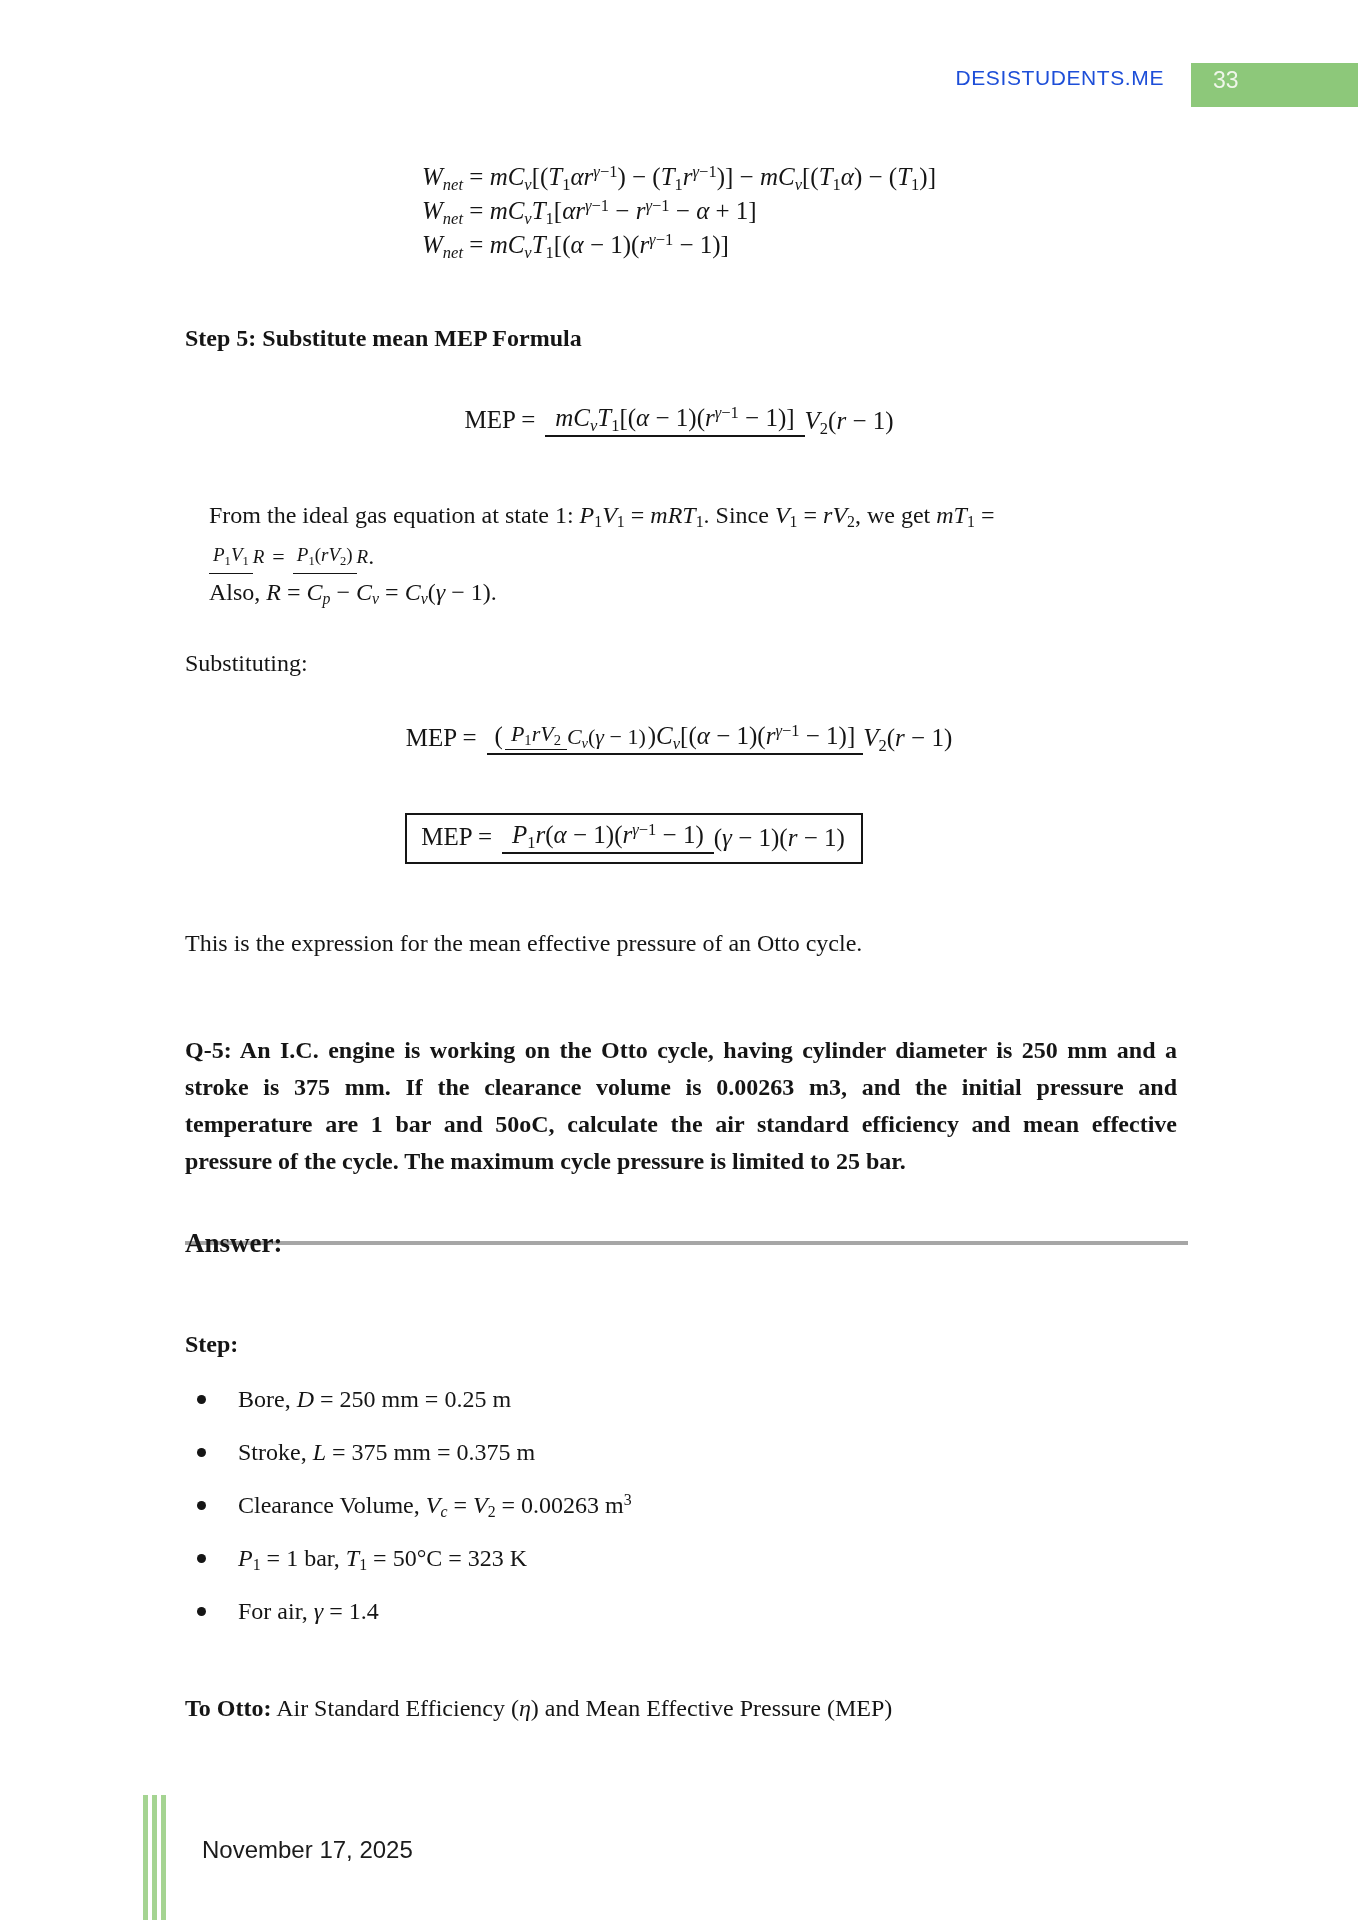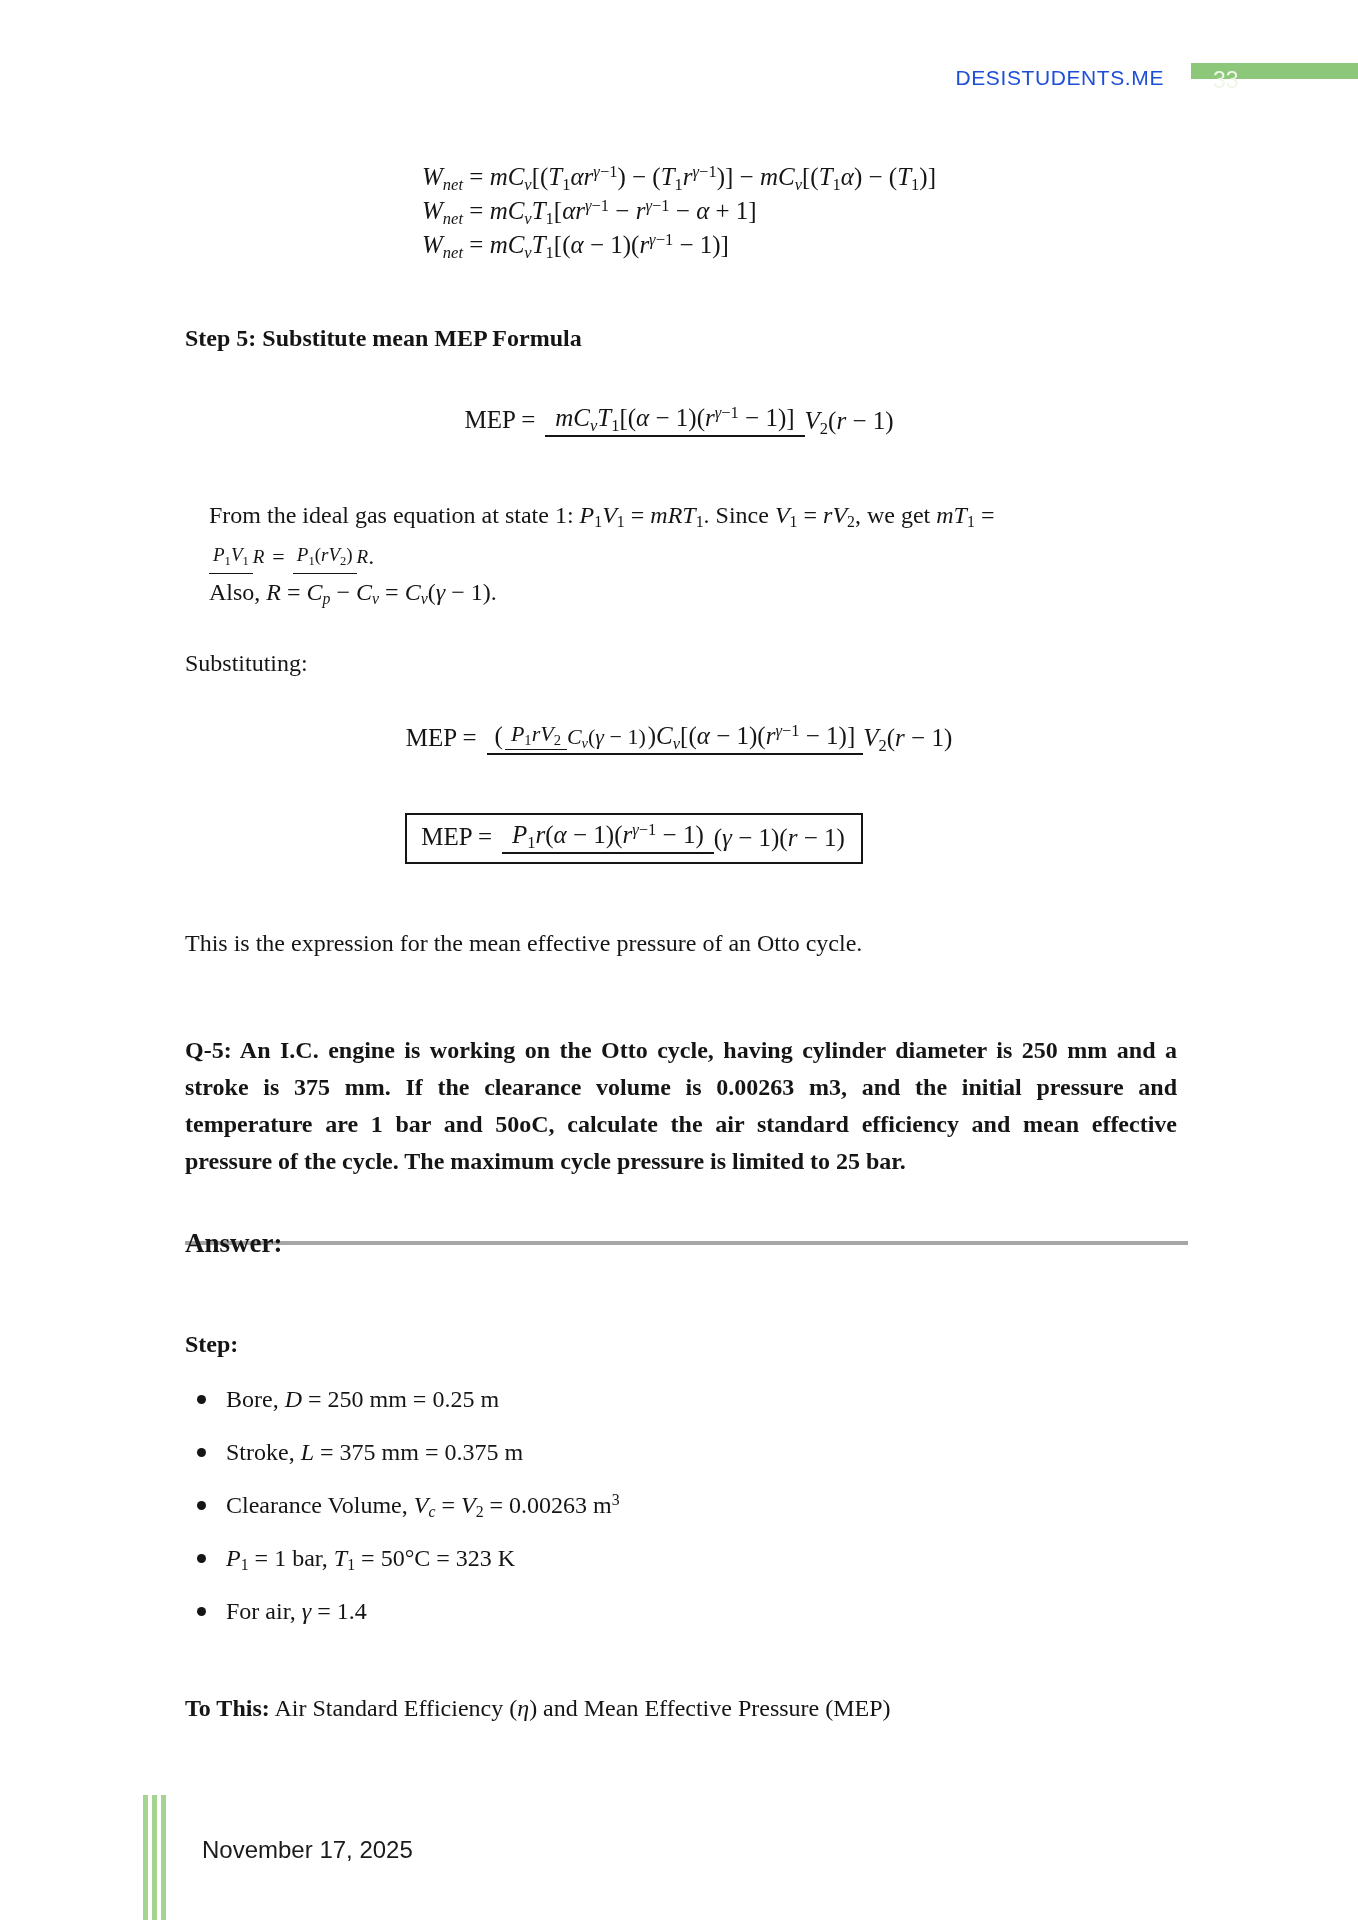--- a/index.html
+++ b/index.html
@@ -9,21 +9,21 @@
     background:#ffffff; overflow:hidden;
     font-family:"Liberation Serif", serif; color:#151515;
   }
   
   .site{
     position:absolute; top:66px; right:194px;
     font-family:"Liberation Sans", sans-serif;
     font-size:21px; letter-spacing:0.6px; color:#1d4ed8;
   }
   .badge{
-    position:absolute; top:63px; right:0; width:167px; height:16px;
+    position:absolute; top:63px; right:0; width:167px; height:44px;
     background:#8dc87a;
   }
   .badge span{
     display:inline-block; margin-left:22px; line-height:34px;
     font-family:"Liberation Sans", sans-serif; font-size:23px; color:#f0f6ea;
   }
   
   .math i{ font-style:italic; }
   sub,sup{ font-size:0.66em; line-height:0; }
   sub{ vertical-align:-0.28em; }
@@ -71,21 +71,21 @@
   }
   .divider{
     position:absolute; top:1241px; left:185px; width:1003px; height:4px;
     background:#a6a6a6; border:none;
   }
   .answer-label{ position:absolute; top:1228px; left:185px; font-size:27px; font-weight:bold; }
   .given-label{ position:absolute; top:1331px; left:185px; font-size:24px; font-weight:bold; }
   .given-list{
     position:absolute; top:1383px; left:197px; list-style:none; font-size:24px;
   }
-  .given-list li{ display:flex; align-items:flex-start; margin-bottom:21px; line-height:32px; }
+  .given-list li{ display:flex; align-items:flex-start; margin-bottom:21px; line-height:32px;gap:12px; }
   .dot{
     flex:0 0 auto; width:9px; height:9px; border-radius:50%;
     background:#151515; margin:12px 20px 0 0;
   }
   .tofind{ position:absolute; top:1695px; left:185px; font-size:24px; }
   .tofind b{ font-weight:bold; }
   
   .footer-lines{ position:absolute; left:143px; top:1795px; height:125px; display:flex; gap:4px; }
   .vline{ width:5px; height:100%; background:#a5d492; }
   .footer-date{
@@ -191,21 +191,21 @@
       <span class="dot"></span>
       <span class="math"><i>P</i><sub>1</sub> = 1 bar, <i>T</i><sub>1</sub> = 50°C = 323 K</span>
     </li>
     <li>
       <span class="dot"></span>
       <span class="math">For air, <i>γ</i> = 1.4</span>
     </li>
   </ul>
 
   <p class="tofind">
-    <b>To This:</b><span class="math"> Air Standard Efficiency (<i>η</i>) and Mean Effective Pressure (MEP)</span>
+    <b>To Otto:</b><span class="math"> Air Standard Efficiency (<i>η</i>) and Mean Effective Pressure (MEP)</span>
   </p>
 
   <div class="footer-lines">
     <span class="vline"></span>
     <span class="vline"></span>
     <span class="vline"></span>
   </div>
   <div class="footer-date">November 17, 2025</div>
 
 </div>

